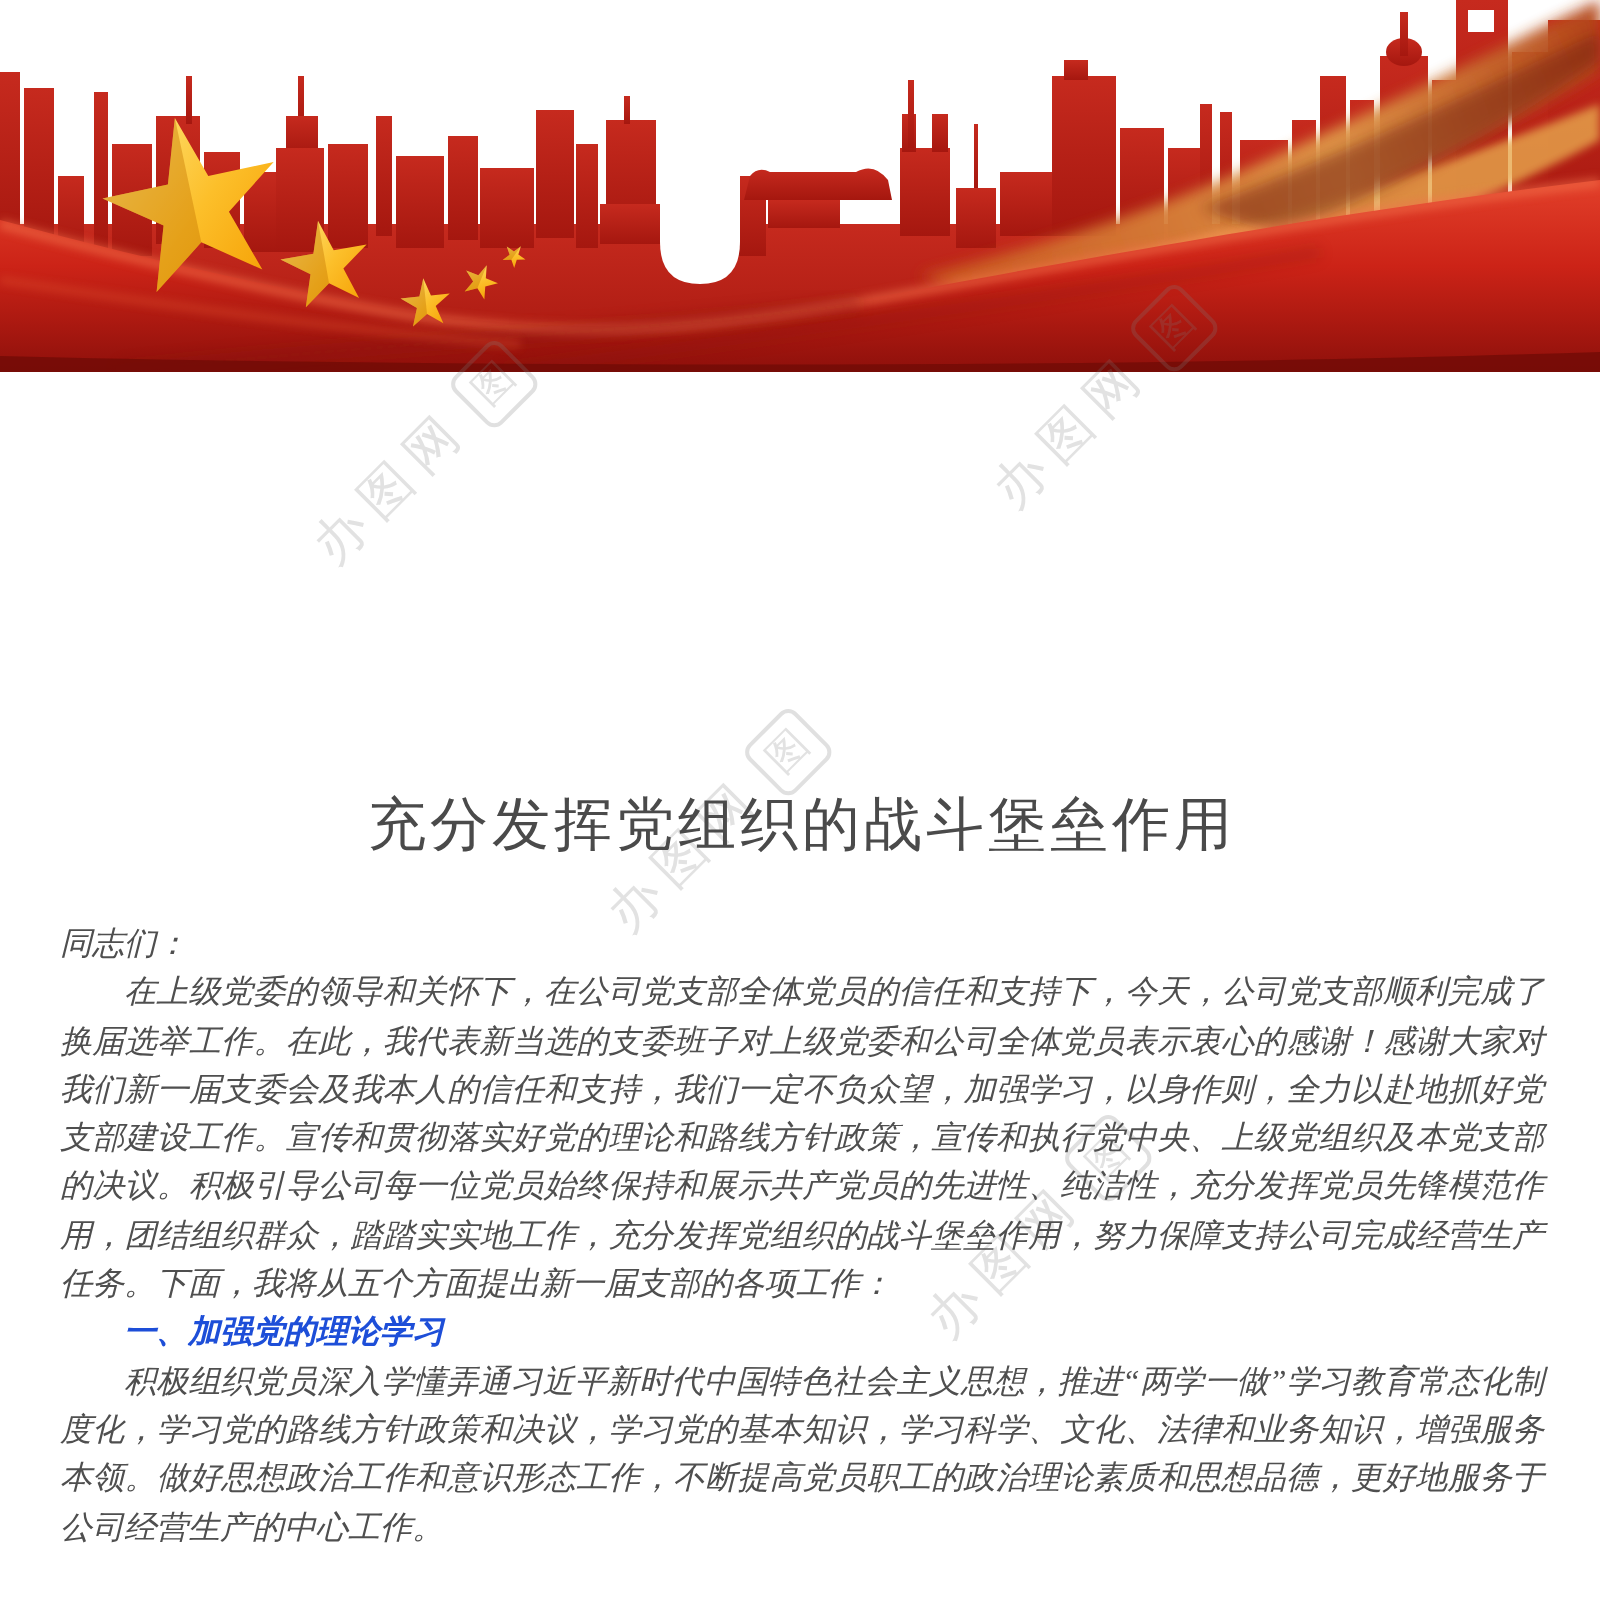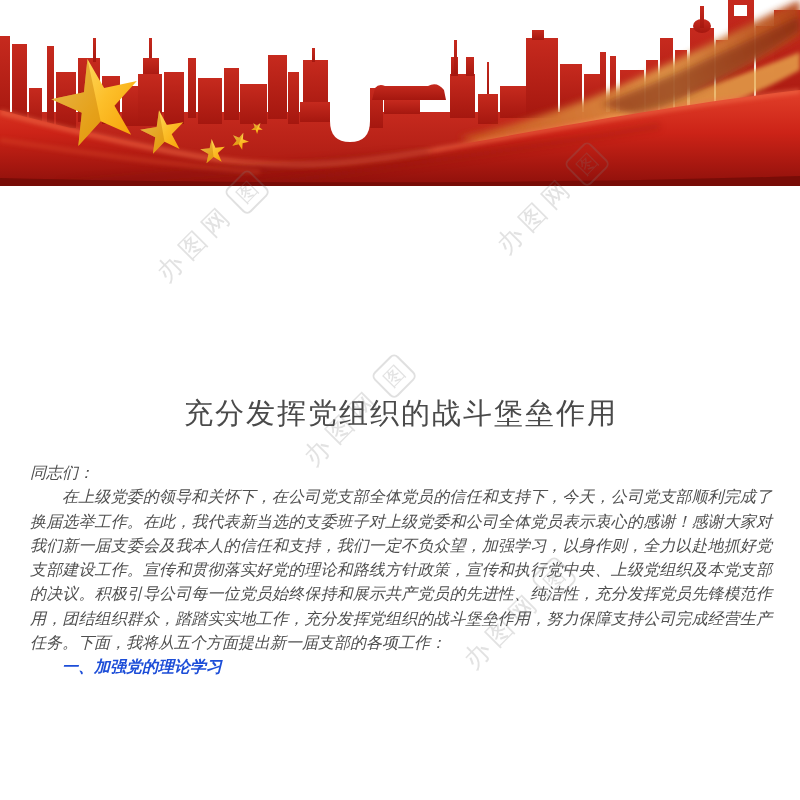--- a/index.html
+++ b/index.html
@@ -199,16 +199,17 @@
     <span class="wm-text">办图网</span>
     <span class="wm-logo">图</span>
   </div>
 
   <div class="content">
     <div class="doc-title">充分发挥党组织的战斗堡垒作用</div>
     <div class="doc-body">
       <p class="salutation">同志们：</p>
       <p class="para">在上级党委的领导和关怀下，在公司党支部全体党员的信任和支持下，今天，公司党支部顺利完成了换届选举工作。在此，我代表新当选的支委班子对上级党委和公司全体党员表示衷心的感谢！感谢大家对我们新一届支委会及我本人的信任和支持，我们一定不负众望，加强学习，以身作则，全力以赴地抓好党支部建设工作。宣传和贯彻落实好党的理论和路线方针政策，宣传和执行党中央、上级党组织及本党支部的决议。积极引导公司每一位党员始终保持和展示共产党员的先进性、纯洁性，充分发挥党员先锋模范作用，团结组织群众，踏踏实实地工作，充分发挥党组织的战斗堡垒作用，努力保障支持公司完成经营生产任务。下面，我将从五个方面提出新一届支部的各项工作：</p>
       <p class="sec-heading">一、加强党的理论学习</p>
+      <p class="para">积极组织党员深入学懂弄通习近平新时代中国特色社会主义思想，推进“两学一做”学习教育常态化制度化，学习党的路线方针政策和决议，学习党的基本知识，学习科学、文化、法律和业务知识，增强服务本领。做好思想政治工作和意识形态工作，不断提高党员职工的政治理论素质和思想品德，更好地服务于公司经营生产的中心工作。</p>
     </div>
   </div>
 
 </div>
 
 </body></html>

